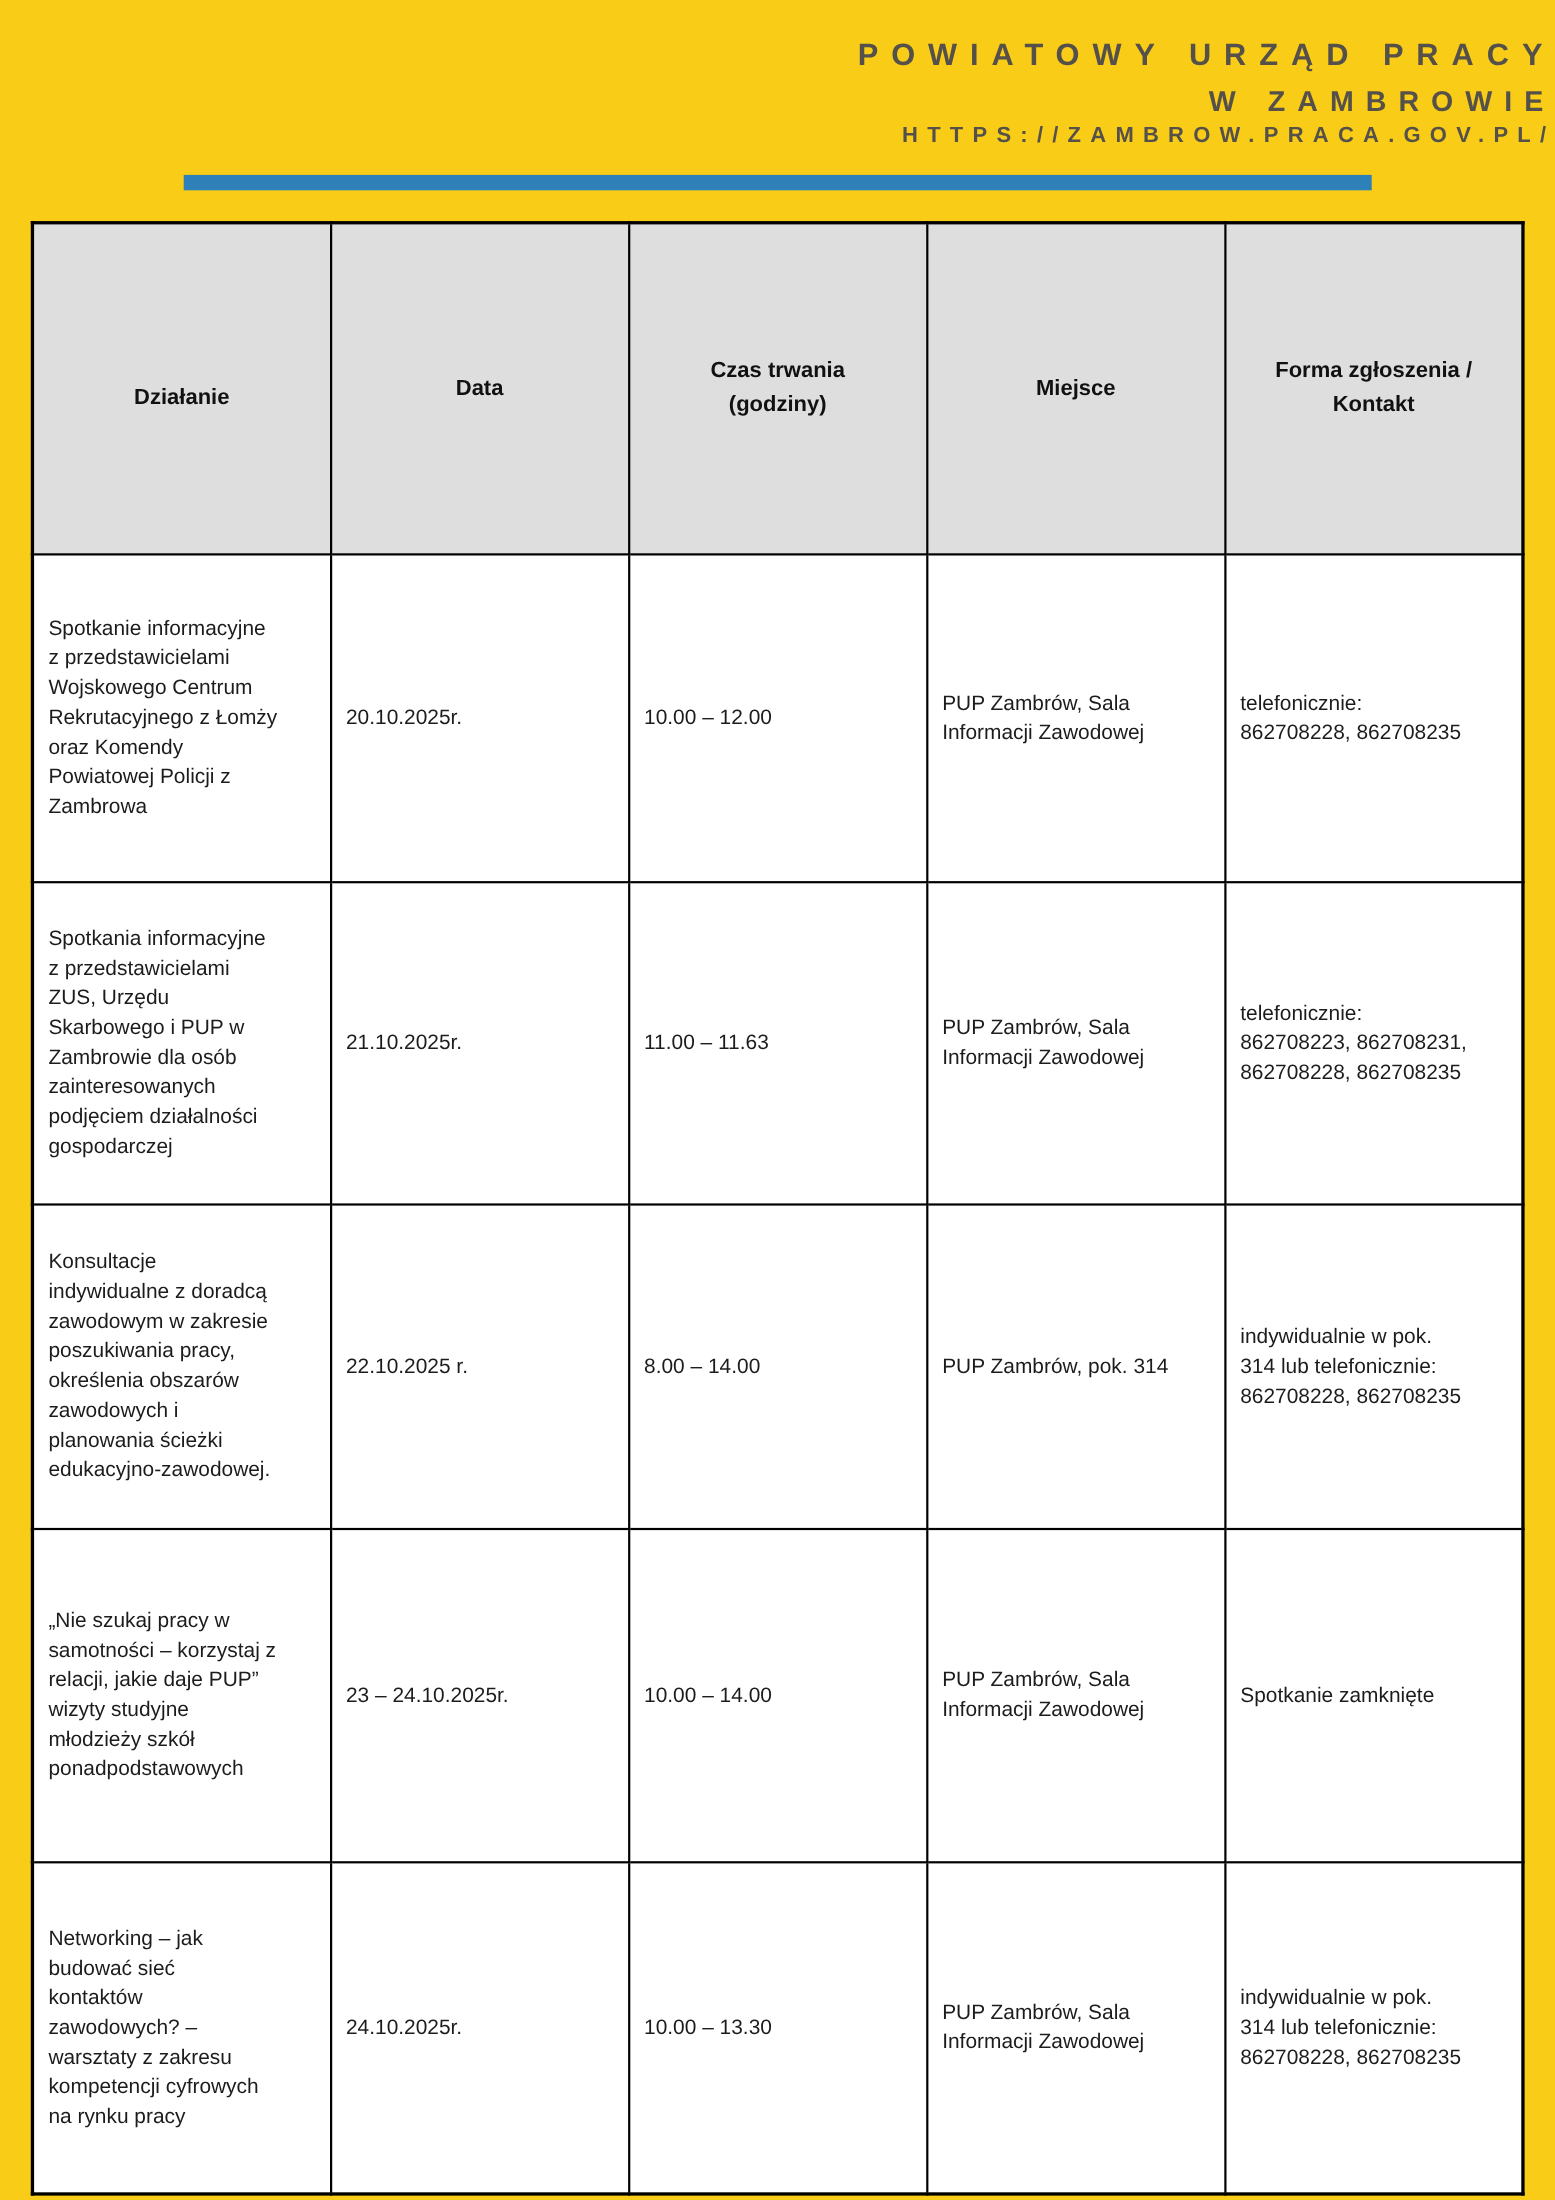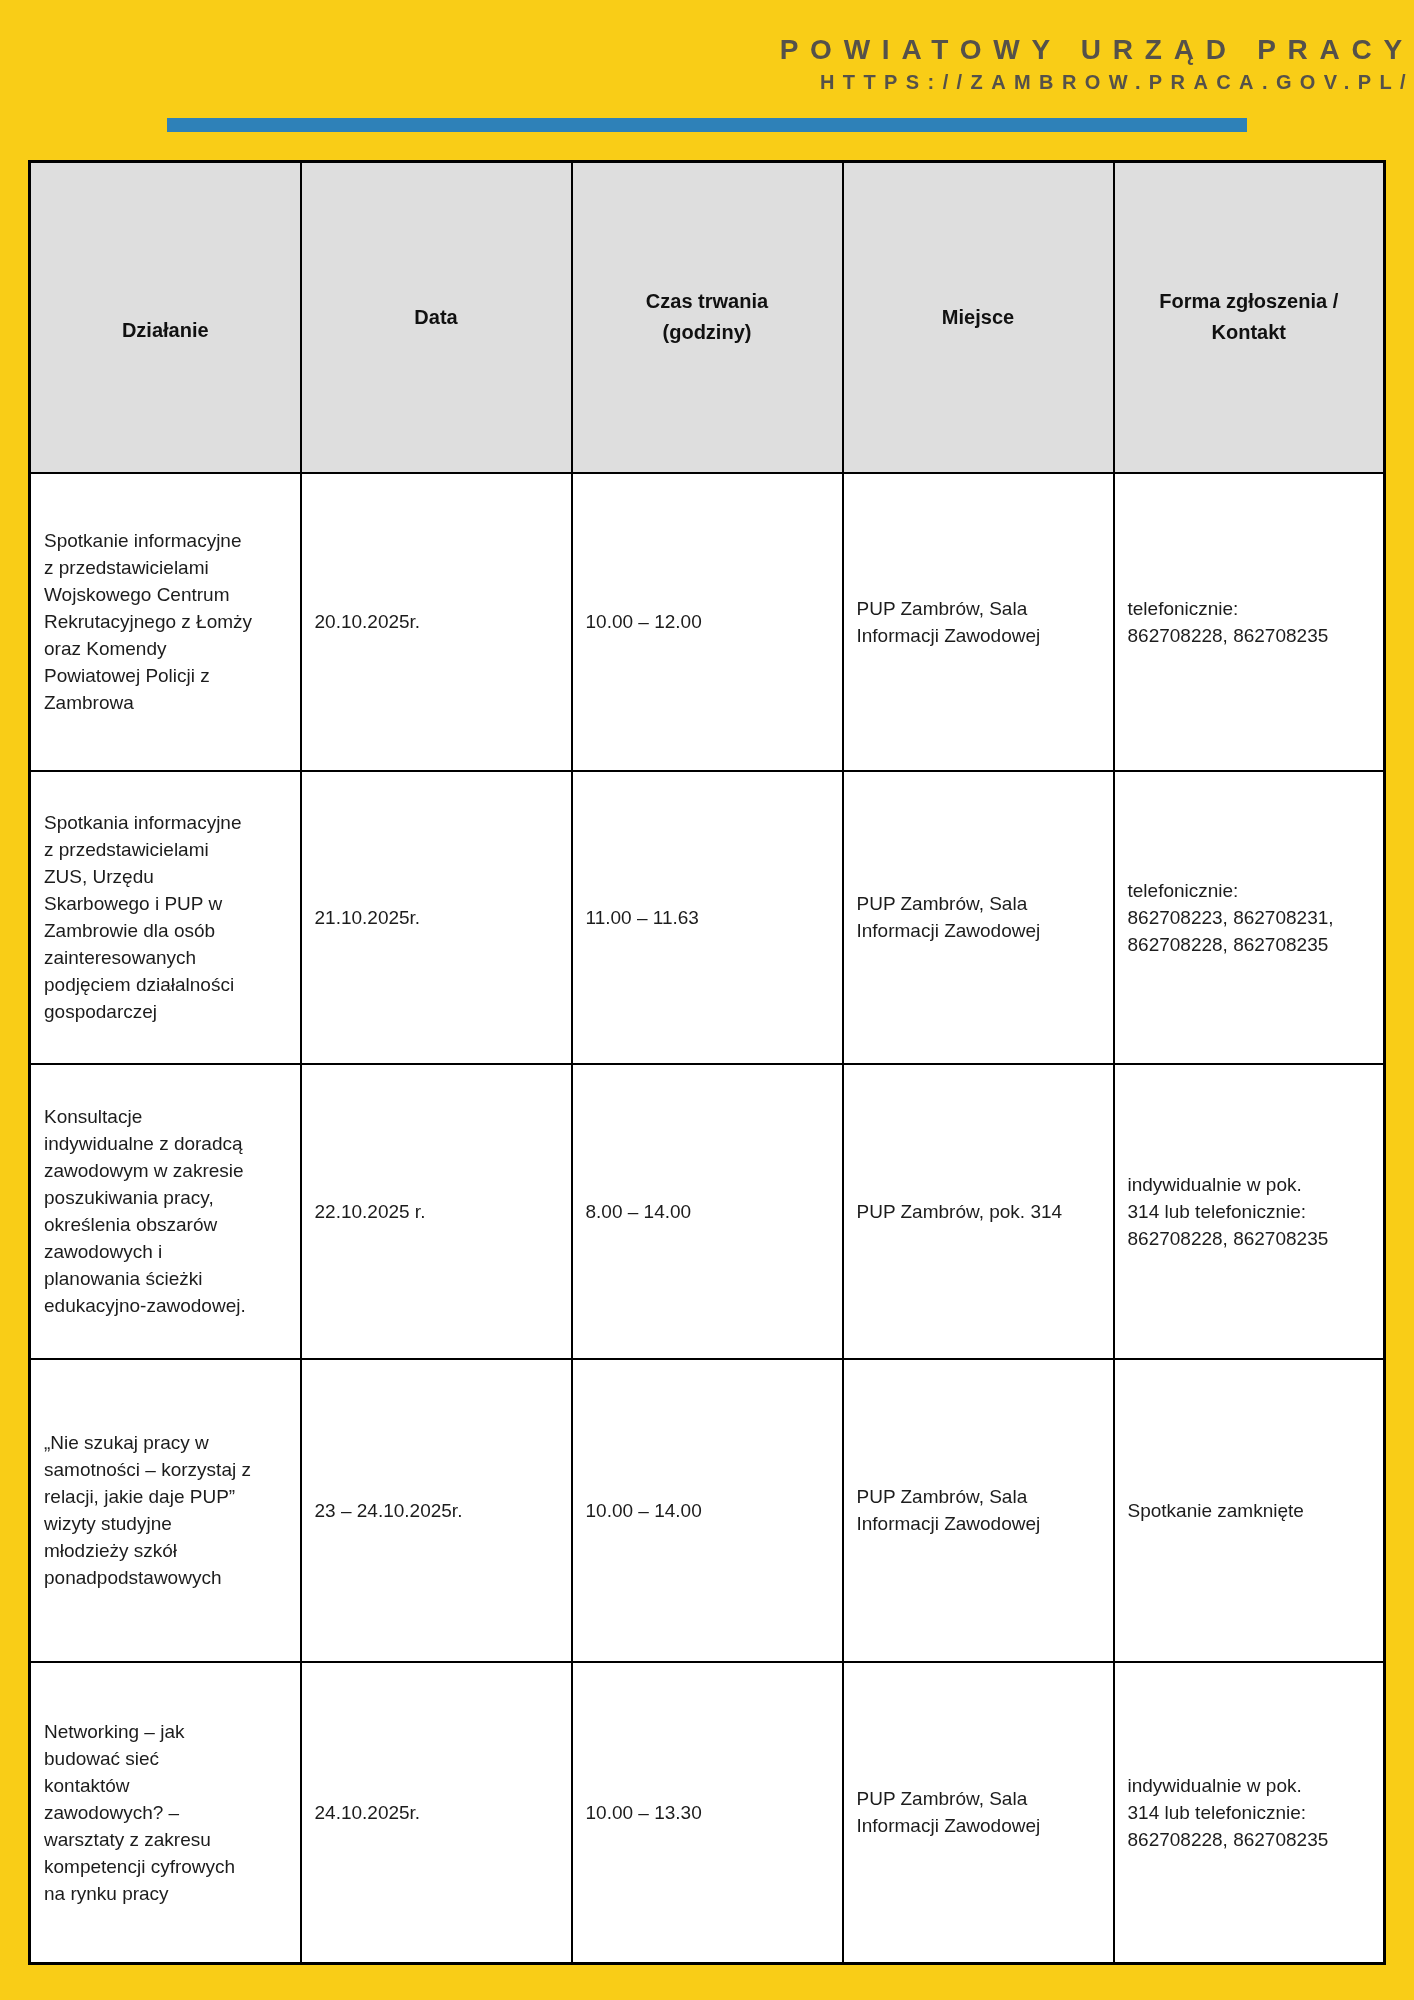--- a/index.html
+++ b/index.html
@@ -49,21 +49,21 @@
   table.schedule th {
     background: #dedede;
     color: #111;
     font-size: 20px;
     font-weight: bold;
     text-align: center;
     line-height: 1.55;
     height: 283px;
     padding: 0 10px;
   }
-  table.schedule th.first { padding-top: 26px; }
+  table.schedule th.first { padding-top: 16px; }
   table.schedule td {
     background: #ffffff;
     color: #1c1c1c;
     font-size: 19px;
     line-height: 27px;
     text-align: left;
     padding: 8px 13px;
     margin-top: 14px;
   }
   tr.r1 td { height: 280px; }
@@ -72,20 +72,21 @@
   tr.r4 td { height: 285px; }
   tr.r5 td { height: 283px; }
 </style>
 </head>
 <body>
 
 <div class="page">
 
   <div class="flyer-header">
     <div class="title-line l1">POWIATOWY URZĄD PRACY</div>
+    <div class="title-line l2">W ZAMBROWIE</div>
     <div class="title-line l4">HTTPS://ZAMBROW.PRACA.GOV.PL/</div>
     <div class="divider-bar"></div>
   </div>
 
   <table class="schedule">
     <thead>
       <tr>
         <th class="first">Działanie</th>
         <th>Data</th>
         <th>Czas trwania

